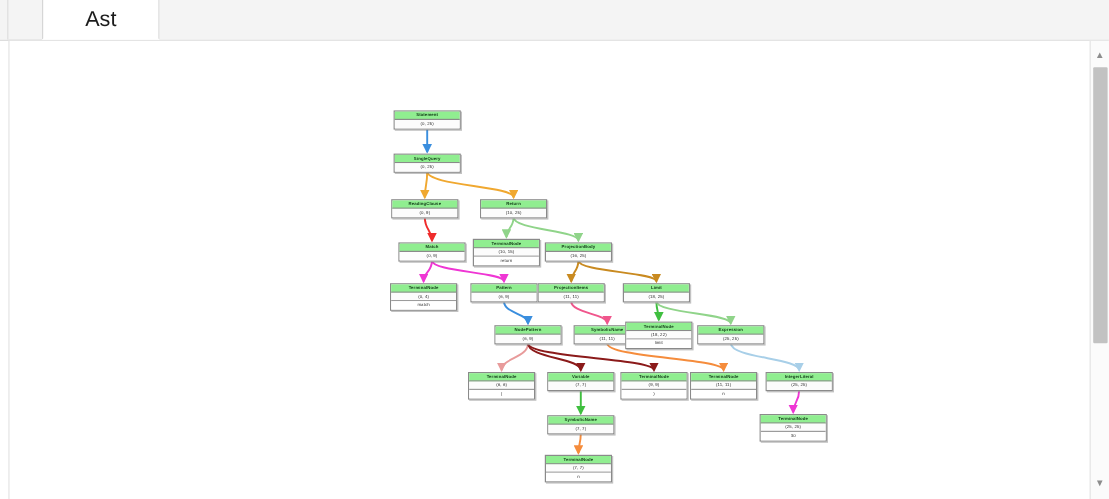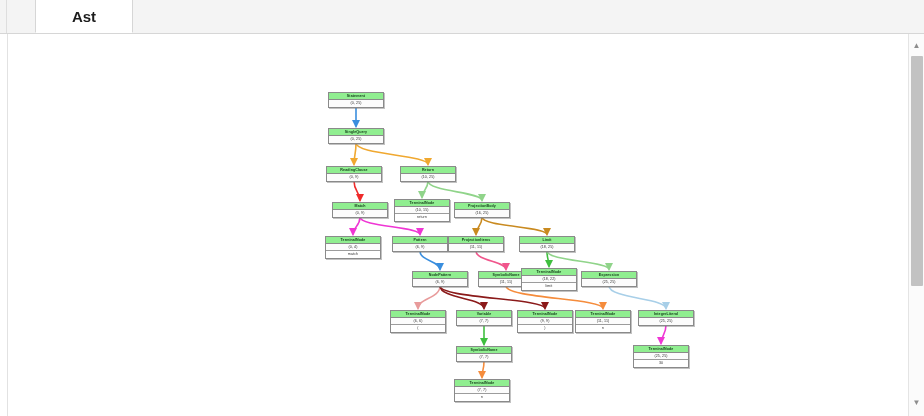--- a/index.html
+++ b/index.html
@@ -17,21 +17,21 @@
     background:#f4f4f4;border-bottom:1px solid #d6d6d6;
     box-sizing:border-box;
   }
   .tabbar:before{
     content:"";position:absolute;left:0;top:0;width:7px;height:33px;
     background:#f4f4f4;border-right:1px solid #dedede;box-sizing:border-box;
   }
   .tab{
     position:absolute;top:0;height:33px;
     display:flex;align-items:center;justify-content:center;
-    font-size:15px;font-weight:bold;color:#1c1c1c;
+    font-size:18px;font-weight:normal;color:#1c1c1c;
     box-sizing:border-box;
   }
   .tab.active{
     left:35px;width:98px;background:#ffffff;
     border-left:1px solid #d6d6d6;border-right:1px solid #d6d6d6;
     border-bottom:1px solid #ffffff;
   }
   .tabstrip-rest{
     position:absolute;left:133px;top:0;right:0;height:33px;background:#f4f4f4;
   }

